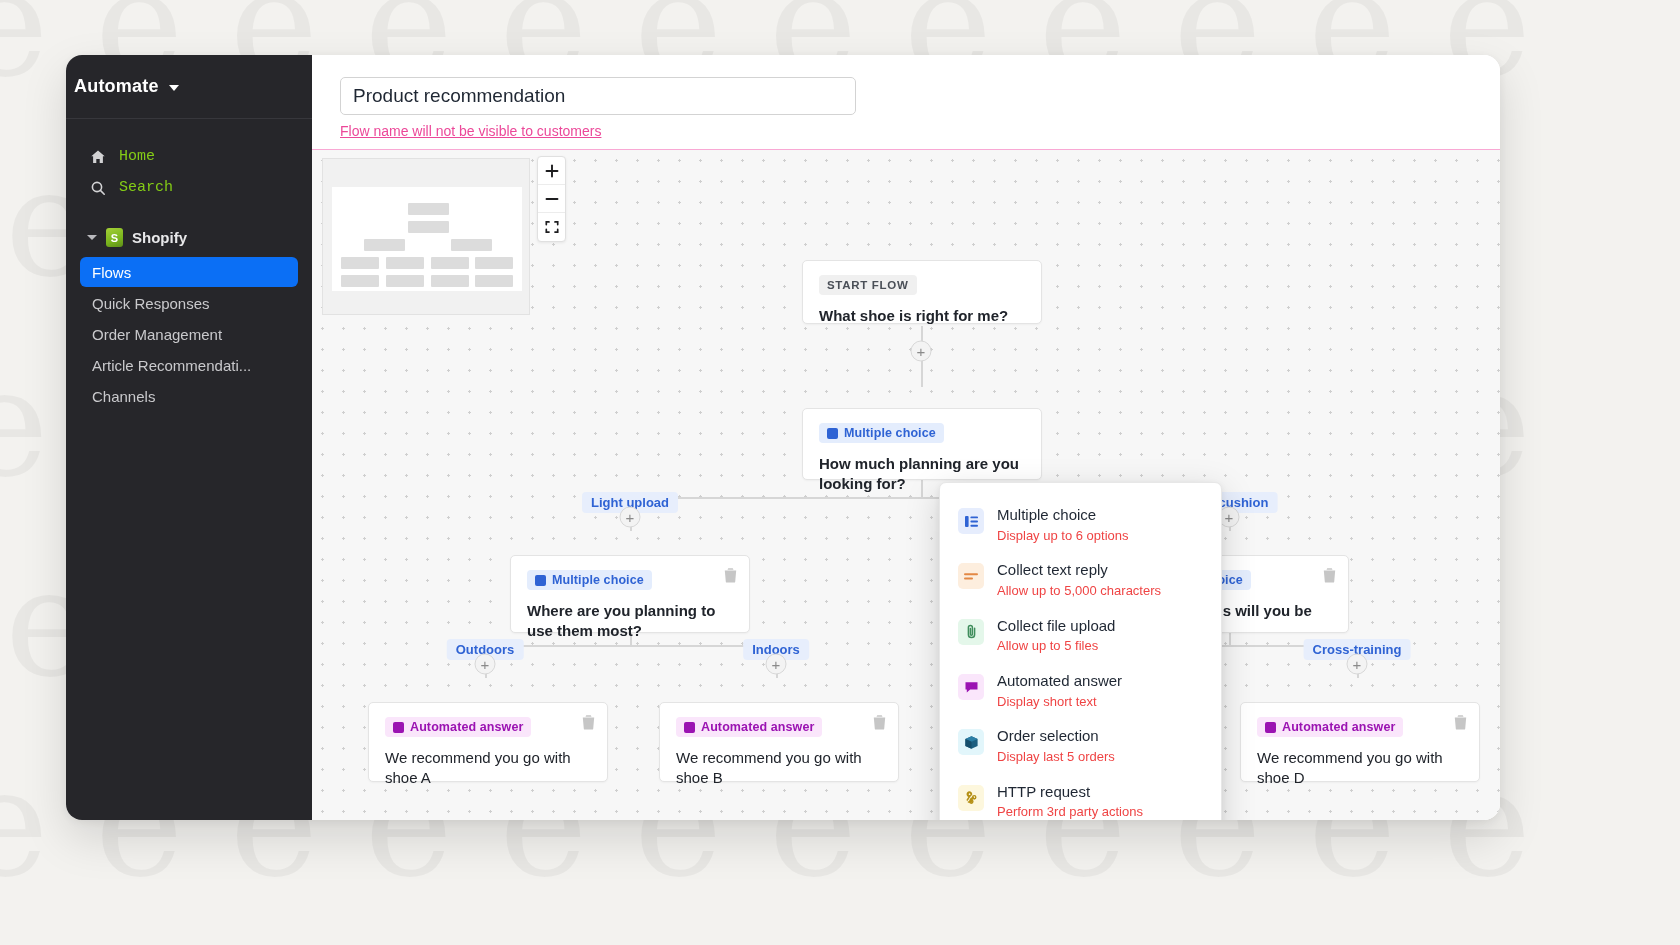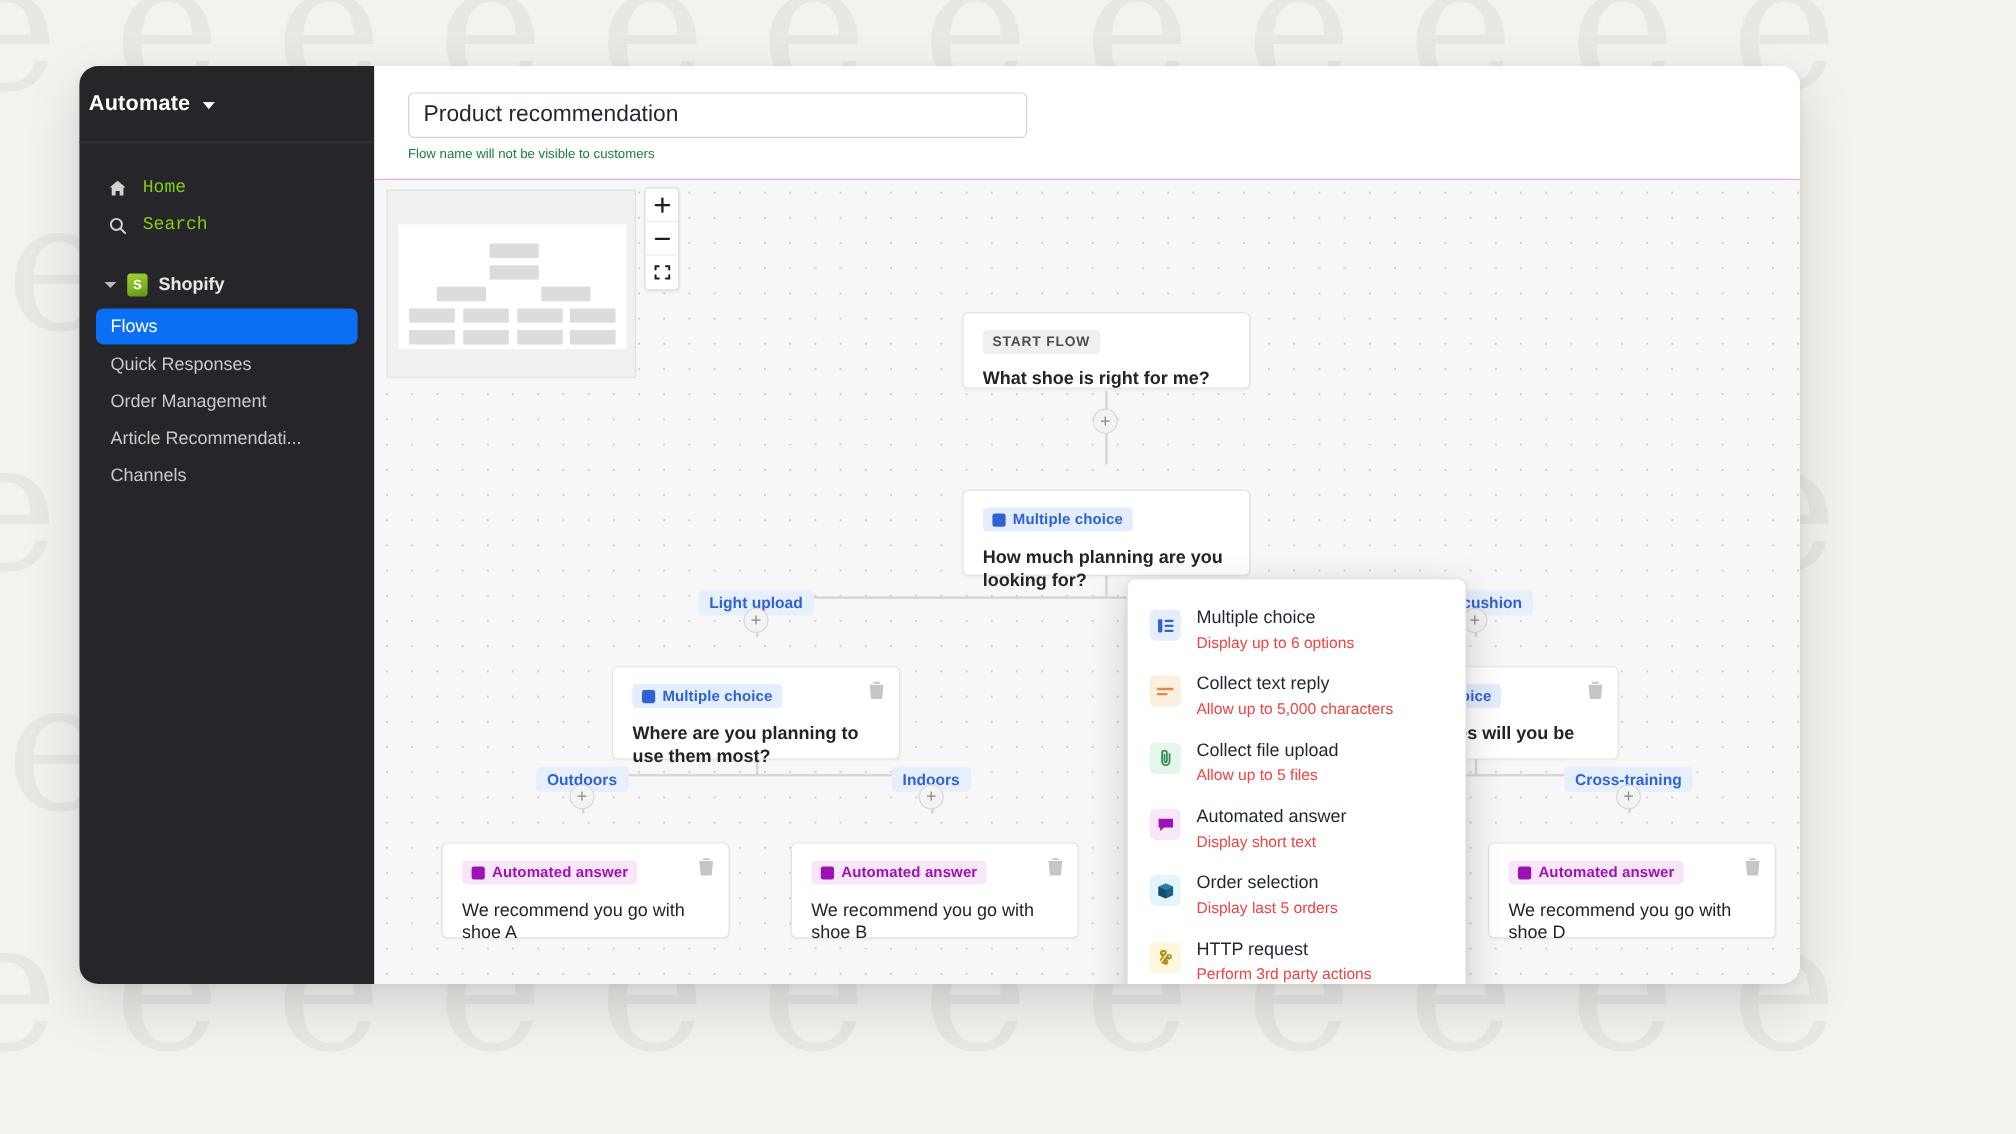--- a/index.html
+++ b/index.html
@@ -99,21 +99,21 @@
     padding: 22px 0 0 28px;
   }
   .name-input {
     width: 516px; height: 38px;
     border: 1px solid #d3d3d3; border-radius: 5px;
     padding: 0 12px; font-size: 19px; color: #1f2733;
     font-family: "Liberation Sans", sans-serif;
     background: #fff; outline: none;
     display: flex; align-items: center;
   }
-  .name-hint { margin-top: 8px; font-size: 11px; color: #15803d; }
+  .name-hint { margin-top: 8px; font-size: 14px; color: #ec4899; text-decoration: underline; }
 
   
   .canvas {
     position: relative; flex: 1; overflow: hidden;
     background-color: #f7f7f7;
     background-image: radial-gradient(#cfcfcf 1.1px, transparent 1.1px);
     background-size: 21px 21px;
   }
 
   

